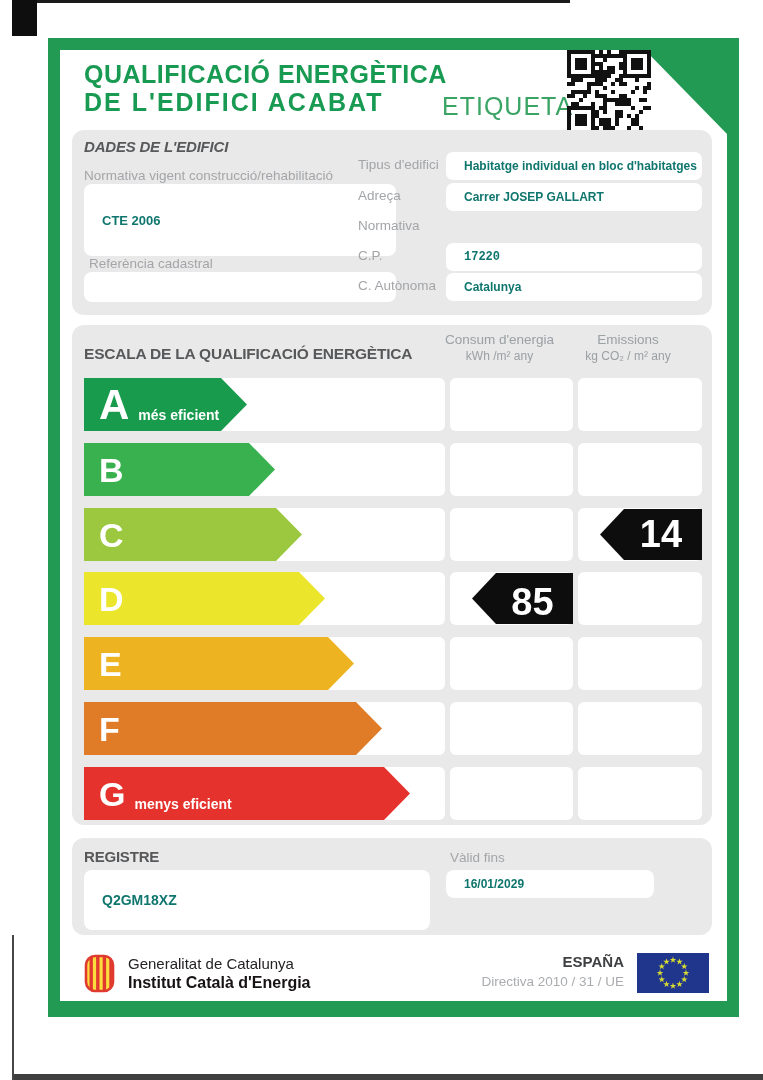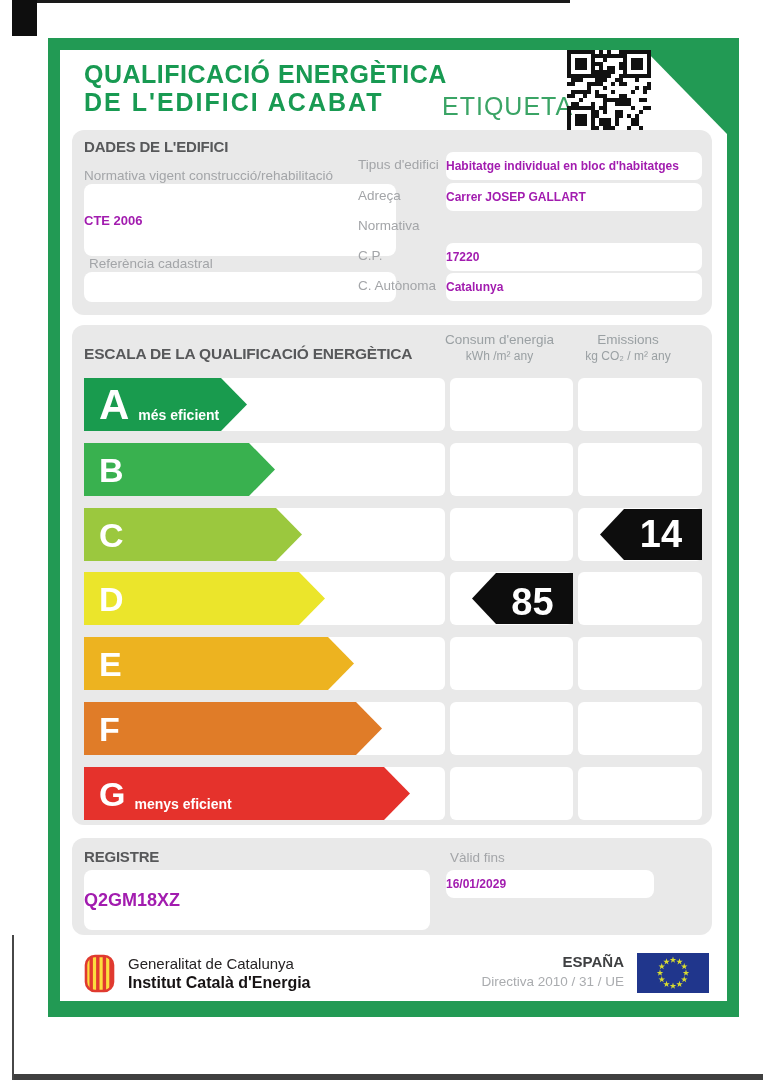--- a/index.html
+++ b/index.html
@@ -25,21 +25,21 @@
   .title .l1{font-size:25px;letter-spacing:.5px;display:block;}
   .title .l2{font-size:25px;letter-spacing:2px;display:block;}
   .etiqueta{position:absolute;left:382px;top:42px;font-size:25px;color:#3aa465;letter-spacing:1px;}
   .qr{position:absolute;left:507px;top:0;width:84px;height:84px;}
 
   
   .panel{position:absolute;background:#e9e9e9;border-radius:12px;}
   .panel-title{position:absolute;left:12px;font-size:15px;font-weight:bold;color:#57585a;letter-spacing:-.2px;}
   .lbl{position:absolute;font-size:13.5px;color:#a3a5a8;}
   .wbox{position:absolute;background:#fff;border-radius:8px;display:flex;align-items:center;
-        box-sizing:border-box;padding-left:0;font-size:12px;font-weight:bold;color:#a21caf;}
+        box-sizing:border-box;padding-left:18px;font-size:12px;font-weight:bold;color:#0f766e;}
 
   
   .dades{left:12px;top:80px;width:640px;height:185px;}
   .f-label{left:286px;width:86px;}
   .f-box{left:374px;width:256px;height:28px;border-radius:7px;}
 
   
   .escala{left:12px;top:275px;width:640px;height:500px;}
   .col-head{position:absolute;top:6px;text-align:center;color:#9aa0a3;line-height:17px;}
   .col-head .h1{font-size:13.5px;display:block;}
@@ -331,21 +331,21 @@
           <rect x="36" y="80" width="4" height="4" fill="#111"></rect>
           <rect x="44" y="80" width="4" height="4" fill="#111"></rect>
           <rect x="48" y="80" width="4" height="4" fill="#111"></rect>
           <rect x="52" y="80" width="4" height="4" fill="#111"></rect>
           <rect x="60" y="80" width="4" height="4" fill="#111"></rect>
           <rect x="64" y="80" width="4" height="4" fill="#111"></rect>
           <rect x="76" y="80" width="4" height="4" fill="#111"></rect>
         </svg>
 
       <div class="panel dades">
-        <div class="panel-title" style="top:8px;">DADES DE L'EDIFICI</div>
+        <div class="panel-title" style="top:8px;font-style:italic;">DADES DE L'EDIFICI</div>
 
         <div class="lbl" style="left:12px;top:38px;">Normativa vigent construcció/rehabilitació</div>
         <div class="wbox" style="left:12px;top:54px;width:312px;height:72px;font-size:13px;">
           <span>CTE 2006</span>
         </div>
 
         <div class="lbl" style="left:17px;top:126px;">Referència cadastral</div>
         <div class="wbox" style="left:12px;top:142px;width:312px;height:30px;">
           <span></span>
         </div>
@@ -356,21 +356,21 @@
         </div>
 
         <div class="lbl f-label" style="top:58px;">Adreça</div>
         <div class="wbox f-box" style="top:53px;">
           <span>Carrer JOSEP GALLART</span>
         </div>
 
         <div class="lbl f-label" style="top:88px;">Normativa</div>
 
         <div class="lbl f-label" style="top:118px;">C.P.</div>
-        <div class="wbox f-box" style="top:113px;">
+        <div class="wbox f-box" style="top:113px;font-family:Liberation Mono, monospace;">
           <span>17220</span>
         </div>
 
         <div class="lbl f-label" style="top:148px;">C. Autònoma</div>
         <div class="wbox f-box" style="top:143px;">
           <span>Catalunya</span>
         </div>
       </div>
 
       <div class="panel escala">
@@ -452,21 +452,21 @@
           <div class="cell emis"></div>
           <div class="bar" style="background: rgb(229, 50, 44);">
             <span class="grade">G</span>
             <span class="note">menys eficient</span>
           </div>
         </div>
       </div>
 
       <div class="panel registre">
         <div class="panel-title" style="top:10px;">REGISTRE</div>
-        <div class="wbox" style="left:12px;top:32px;width:346px;height:60px;font-size:18px;">
+        <div class="wbox" style="left:12px;top:32px;width:346px;height:60px;font-size:14px;">
           <span>Q2GM18XZ</span>
         </div>
         <div class="lbl" style="left:378px;top:12px;">Vàlid fins</div>
         <div class="wbox" style="left:374px;top:32px;width:208px;height:28px;">
           <span>16/01/2029</span>
         </div>
       </div>
 
       <div class="footer">
         <svg class="shield" width="31" height="39" viewBox="0 0 31 39">

